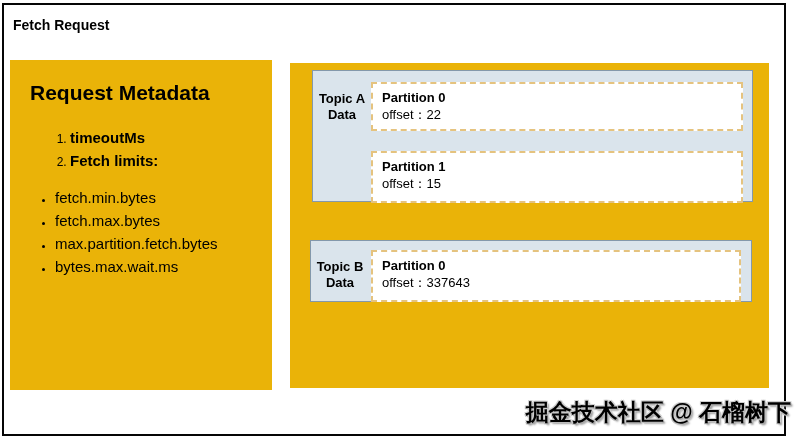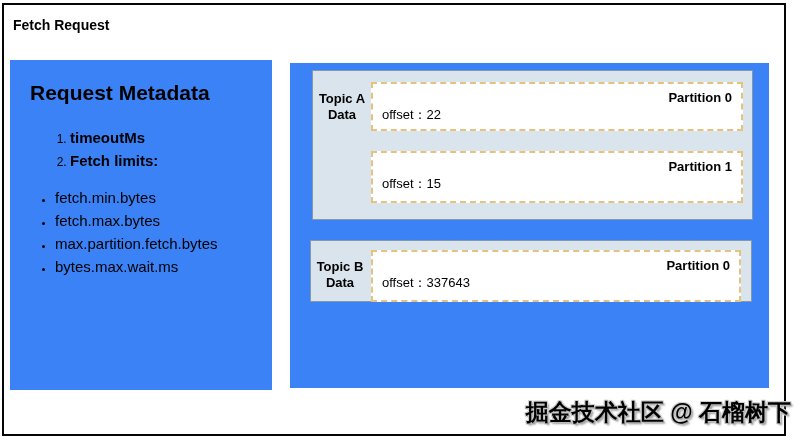--- a/index.html
+++ b/index.html
@@ -8,21 +8,21 @@
     background:#ffffff; font-family:"Liberation Sans", sans-serif; color:#000;
   }
   .frame {
     position:absolute; left:2px; top:3px; width:784px; height:433px;
     border:2px solid #050505; box-sizing:border-box; background:#fff;
   }
   .doc-title {
     position:absolute; left:13px; top:17px;
     font-size:14px; font-weight:bold;
   }
-  .panel { position:absolute; background:#3b82f6; }
+  .panel { position:absolute; background:#eab308; }
   .panel-left  { left:10px;  top:60px; width:262px; height:330px; }
   .panel-right { left:290px; top:63px; width:479px; height:325px; }
 
   .meta-title { font-size:21px; font-weight:bold; margin:21px 0 0 20px; }
 
   ol.meta-numbered {
     margin:21px 0 0 0; padding-left:60px;
     font-size:15px; font-weight:bold; list-style:decimal;
   }
   ol.meta-numbered li { line-height:23px; }
@@ -32,40 +32,40 @@
     margin:14px 0 0 0; padding-left:45px;
     font-size:15px; list-style:disc;
   }
   ul.meta-bullets li { line-height:23px; }
   ul.meta-bullets li::marker { font-size:11px; }
 
   .topic-box {
     position:absolute; background:#dae4ec;
     border:1px solid #8398ab; box-sizing:border-box;
   }
-  .topic-a { left:22px; top:7px;   width:441px; height:150px; }
+  .topic-a { left:22px; top:7px;   width:441px; height:132px; }
   .topic-b { left:20px; top:177px; width:442px; height:62px;  }
 
   .topic-label {
     position:absolute; left:0; width:58px; text-align:center;
     font-weight:bold; font-size:13px; line-height:16px;
   }
   .topic-a .topic-label { top:20px; }
   .topic-b .topic-label { top:18px; }
 
   .partition {
     position:absolute; background:#ffffff;
     border:2px dashed #e5c37f; box-sizing:border-box;
     padding:5px 9px;
   }
   .part-a0 { left:58px; top:11px; width:372px; height:49px; }
   .part-a1 { left:58px; top:80px; width:372px; height:52px; }
   .part-b0 { left:60px; top:9px;  width:370px; height:52px; }
 
-  .part-name   { font-weight:bold; font-size:13px; line-height:17px;text-align:right; }
+  .part-name   { font-weight:bold; font-size:13px; line-height:17px; }
   .part-offset { font-size:13px; line-height:17px; }
 
   .watermark {
     position:absolute; right:10px; top:397px; white-space:nowrap;
     font-size:23px; font-weight:bold; color:#000000;
     text-shadow:
       -1px -1px 0 #cfcfcf, 1px -1px 0 #cfcfcf,
       -1px  1px 0 #bdbdbd, 1px  1px 0 #a6a6a6,
        2px  2px 2px #9c9c9c;
   }

